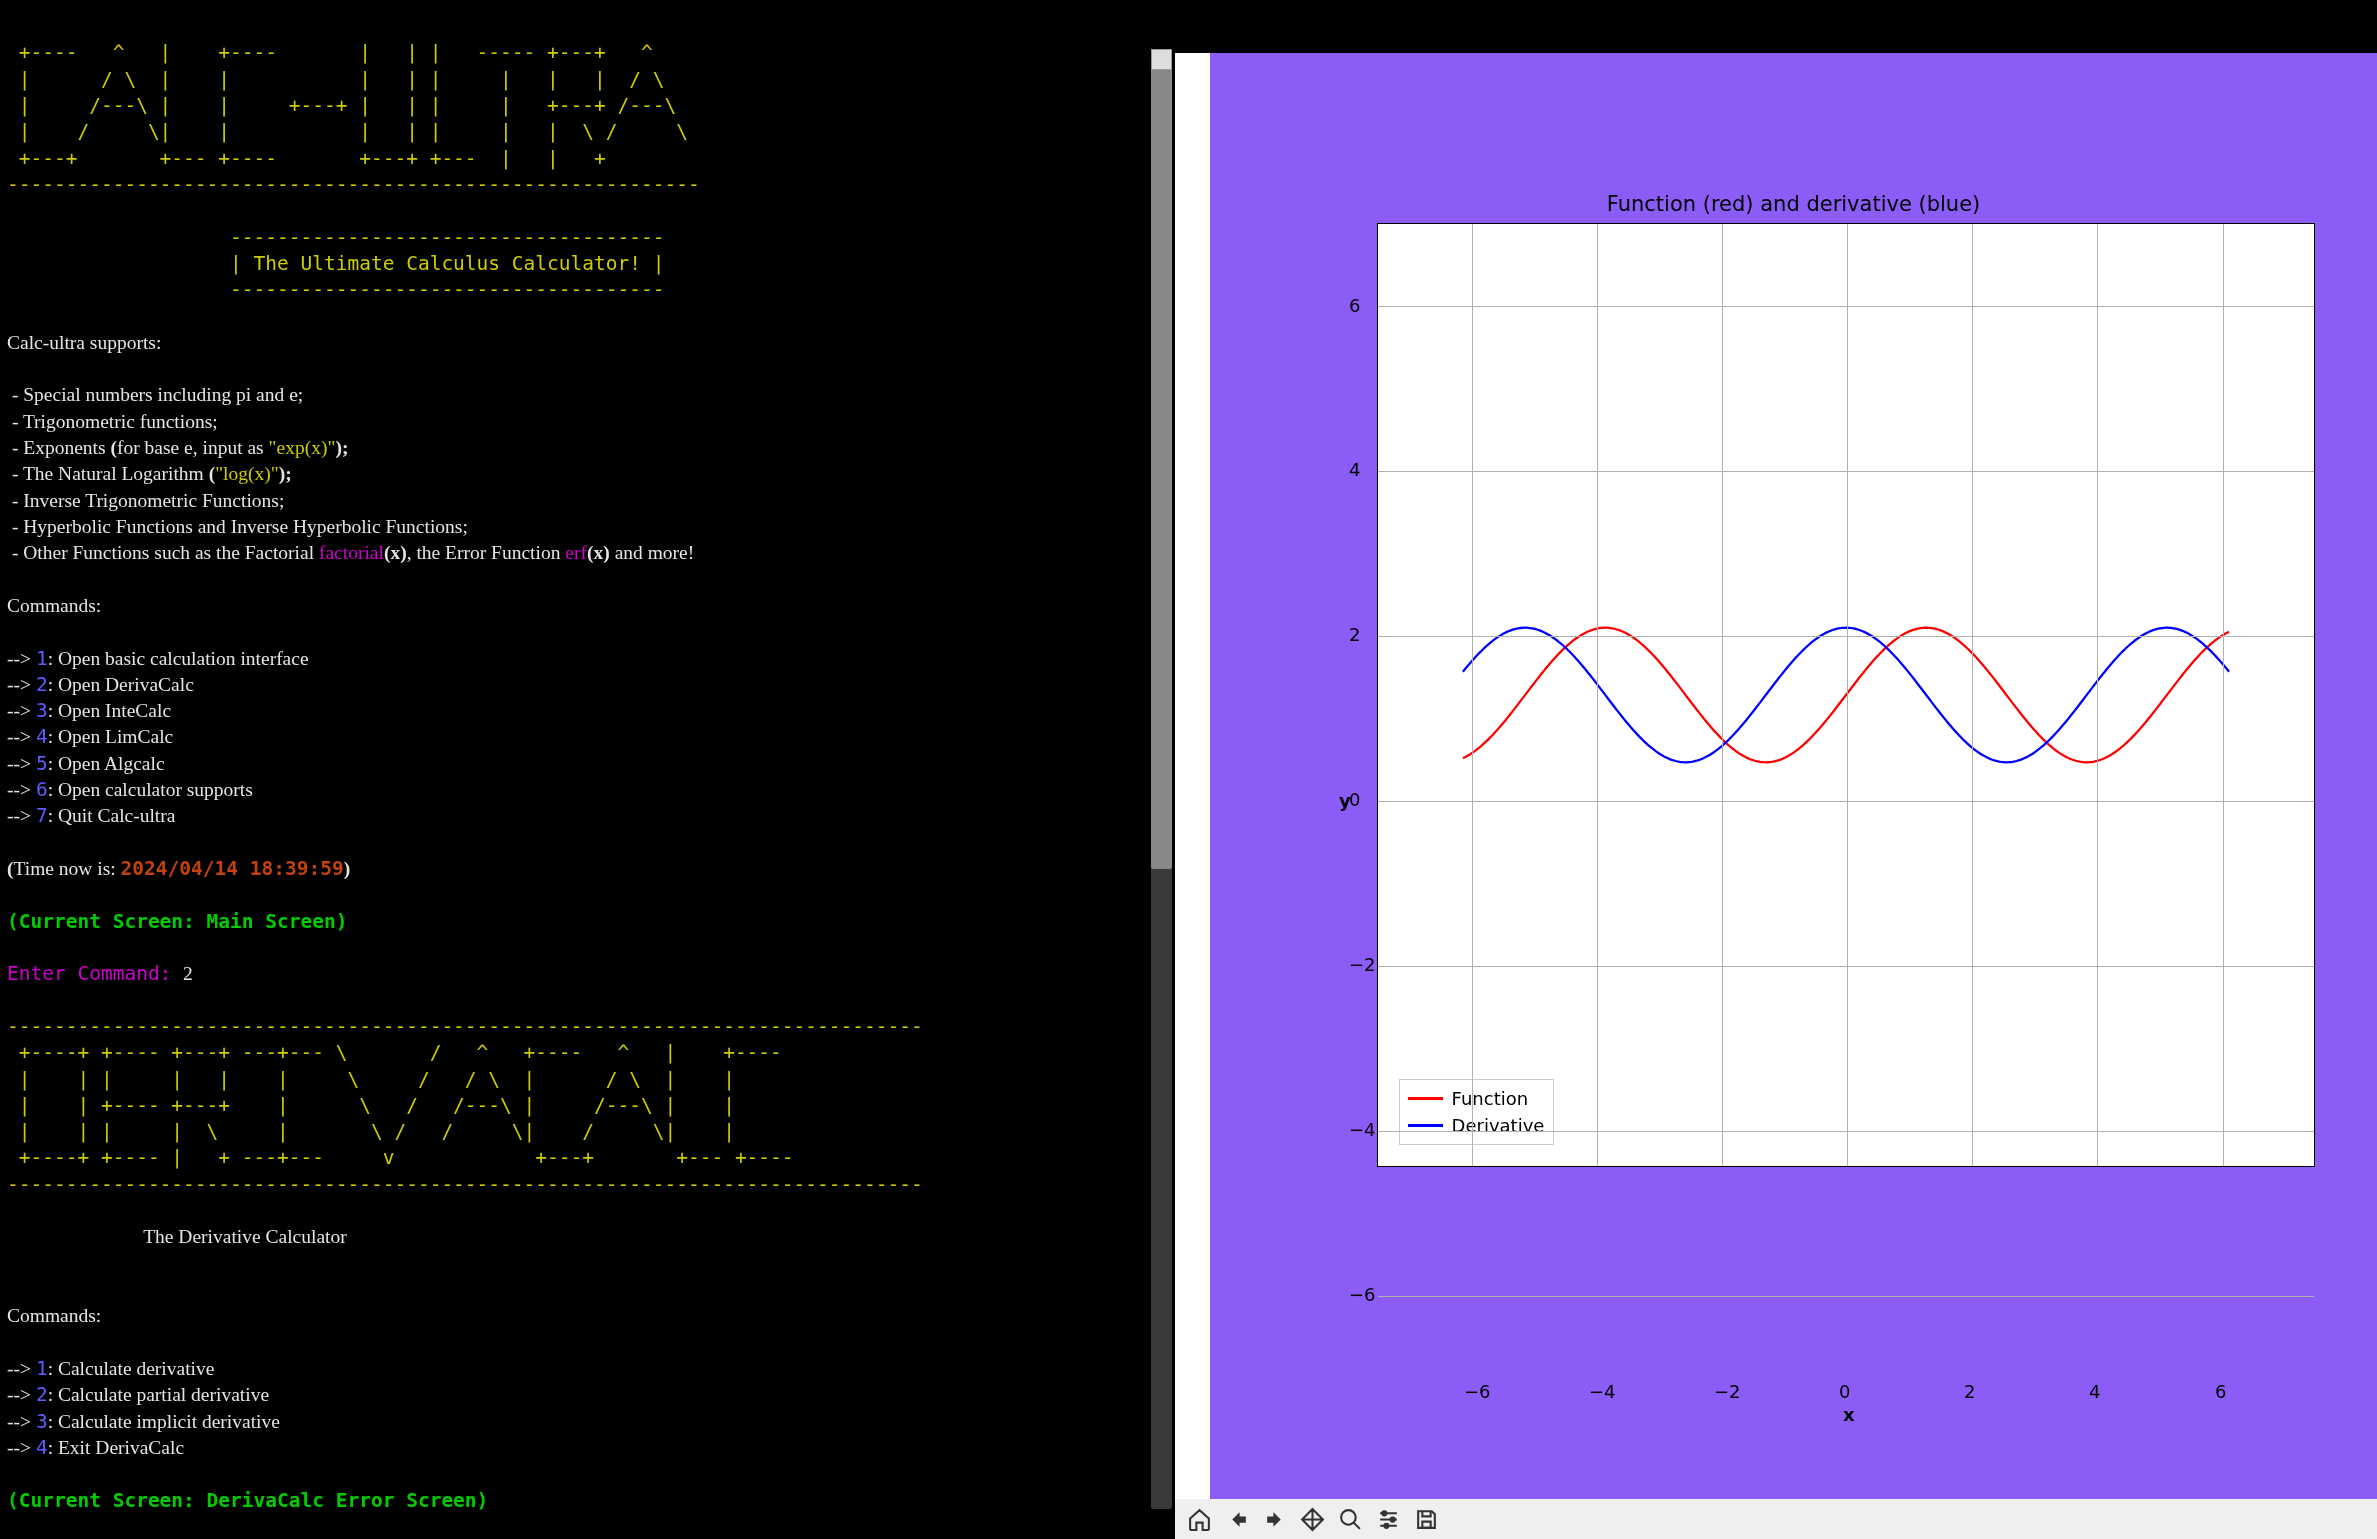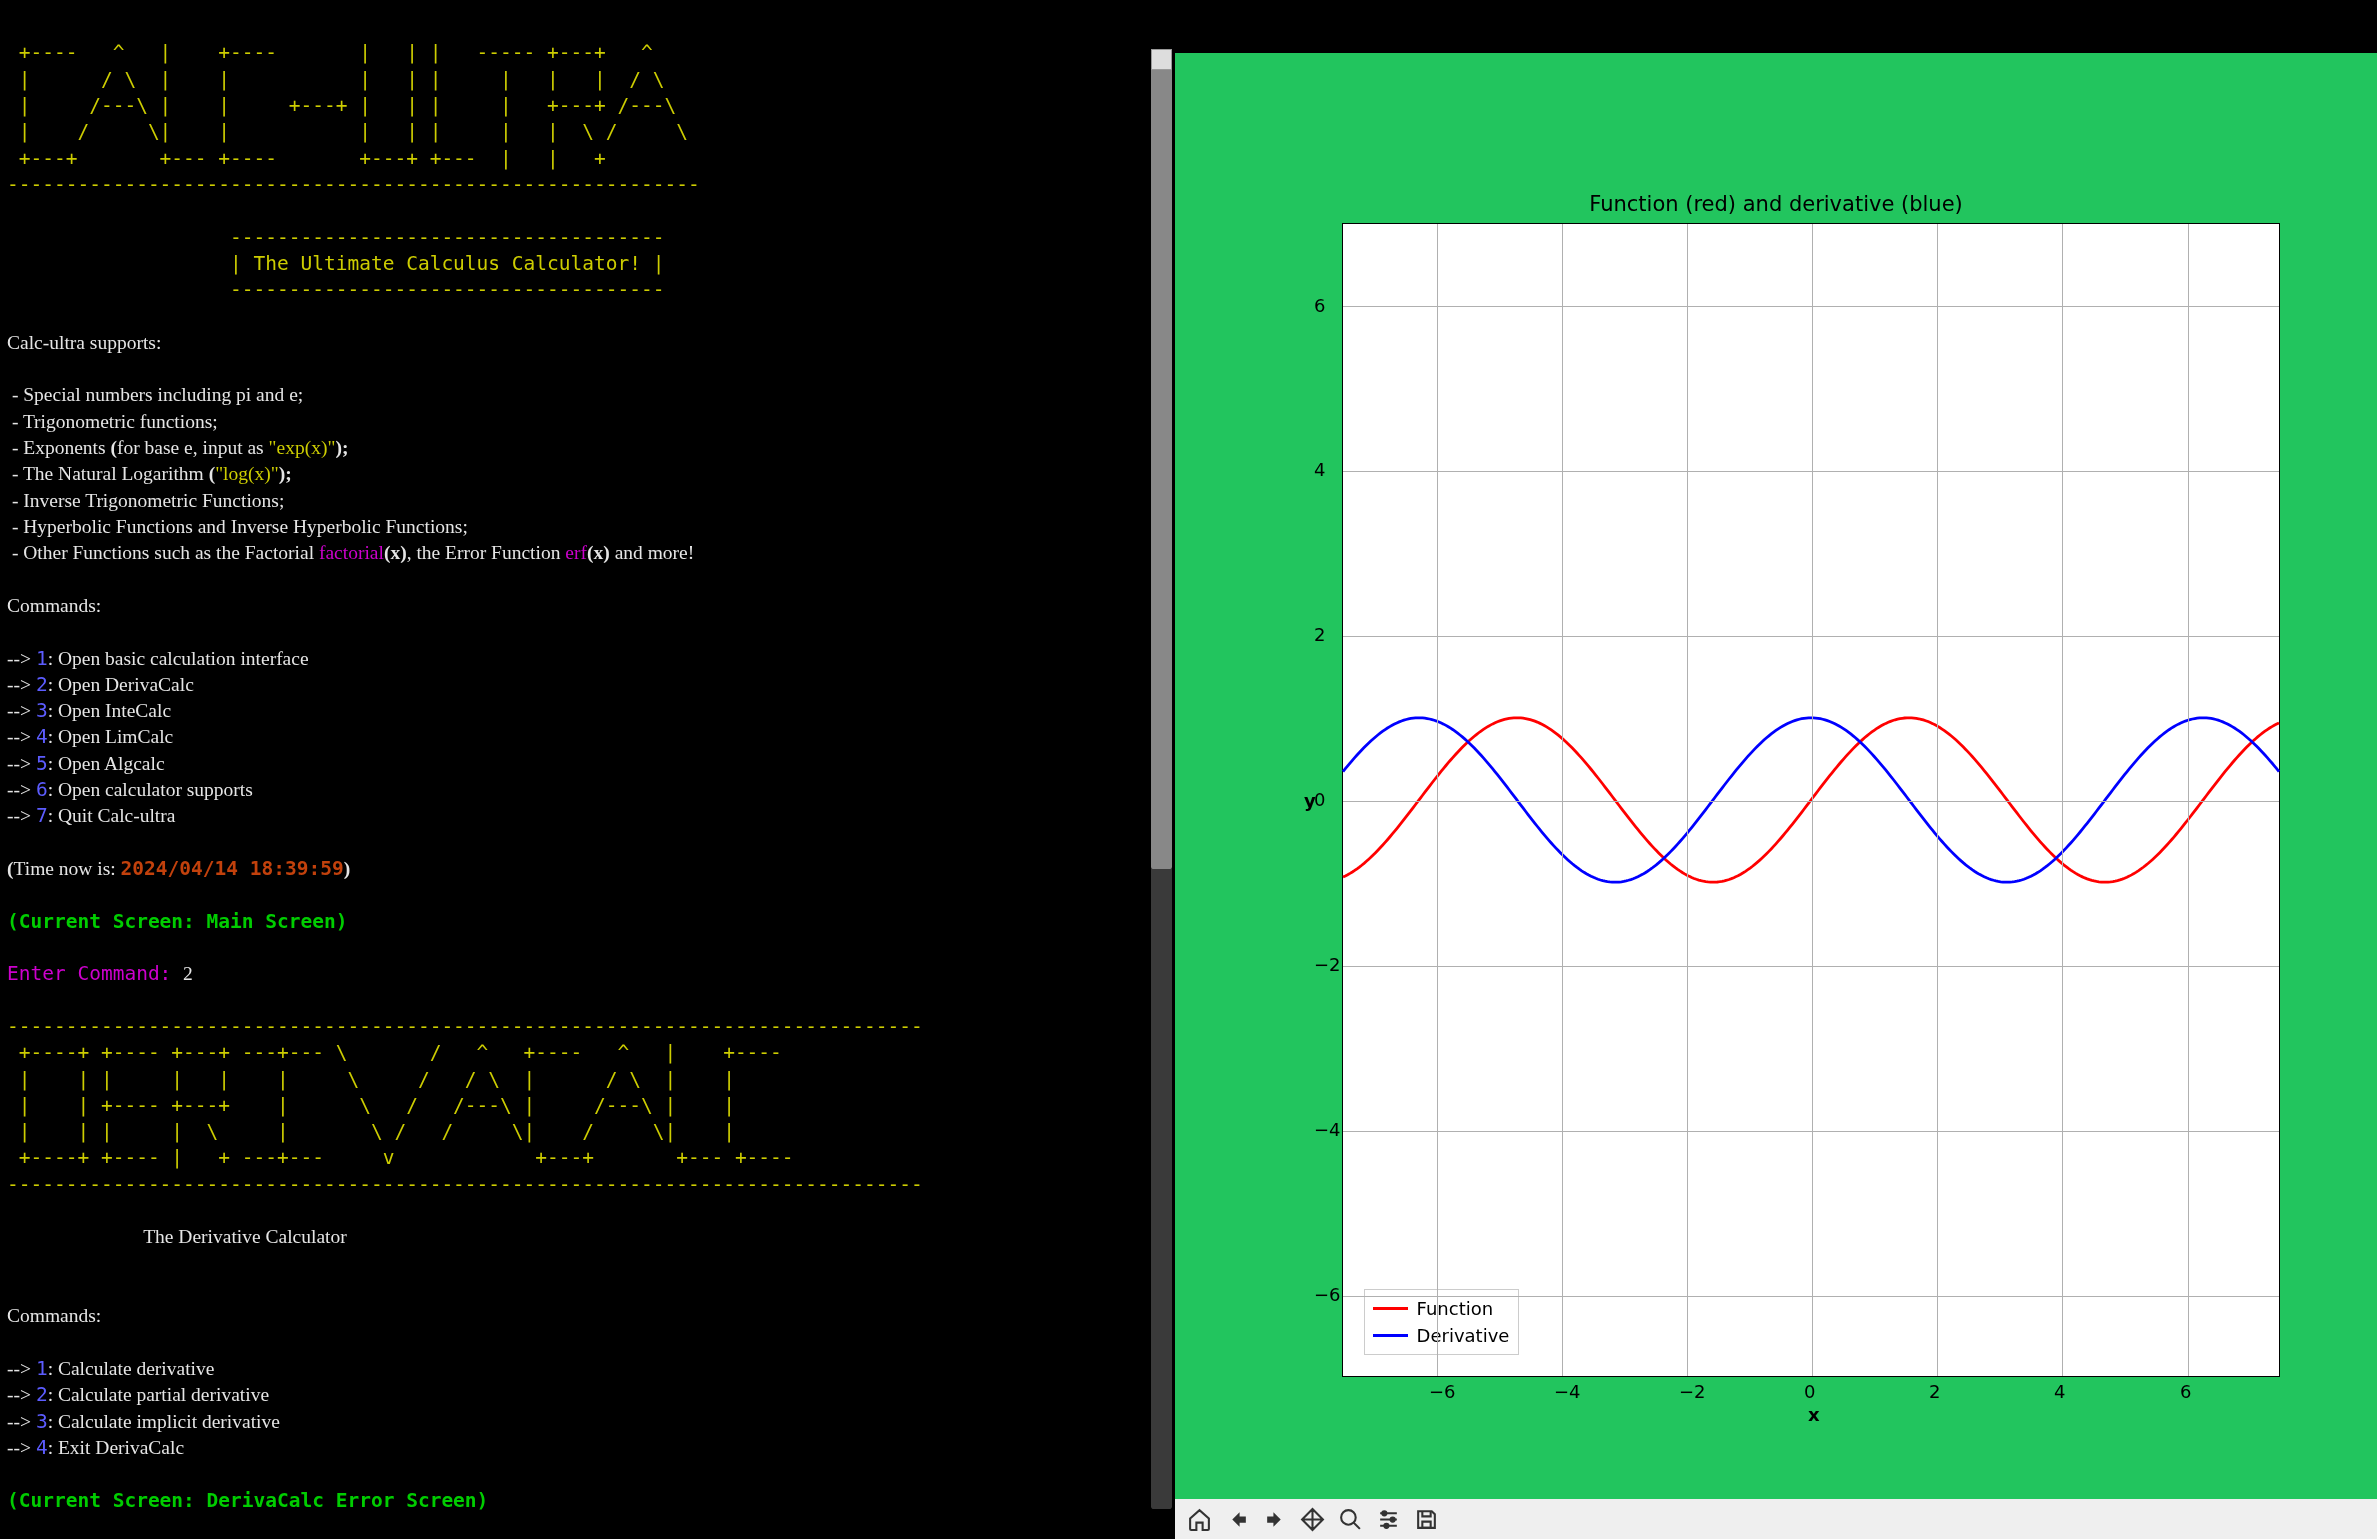--- a/index.html
+++ b/index.html
@@ -62,22 +62,23 @@
     display: flex;
     flex-direction: column;
     position: relative;
   }
   .plot-black-bar {
     height: 53px;
     background: #000;
   }
   .plot-area {
     flex: 1;
-    background: #22c55e;
+    background: #8b5cf6;
     position: relative;
+    margin-left: 35px;
   }
   .toolbar {
     height: 40px;
     background: #efefef;
     display: flex;
     align-items: center;
     padding: 0 7px;
     gap: 2.8px;
   }
   .tb-btn {
@@ -99,21 +100,21 @@
     text-align: center;
     font-family: 'DejaVu Sans', sans-serif;
     font-size: 21px;
     color: #000;
   }
   .chart-box {
     position: absolute;
     top: 170px;
     left: 167px;
     width: 938px;
-    height: 1154px;
+    height: 944px;
     border: 1.4px solid #000;
     background: #fff;
   }
   .gridline-v, .gridline-h {
     position: absolute;
     background: #b0b0b0;
   }
   .gridline-v { width: 0.7px; height: 100%; top: 0; }
   .gridline-h { height: 0.7px; width: 100%; left: 0; }
   .tick-label-x, .tick-label-y {

